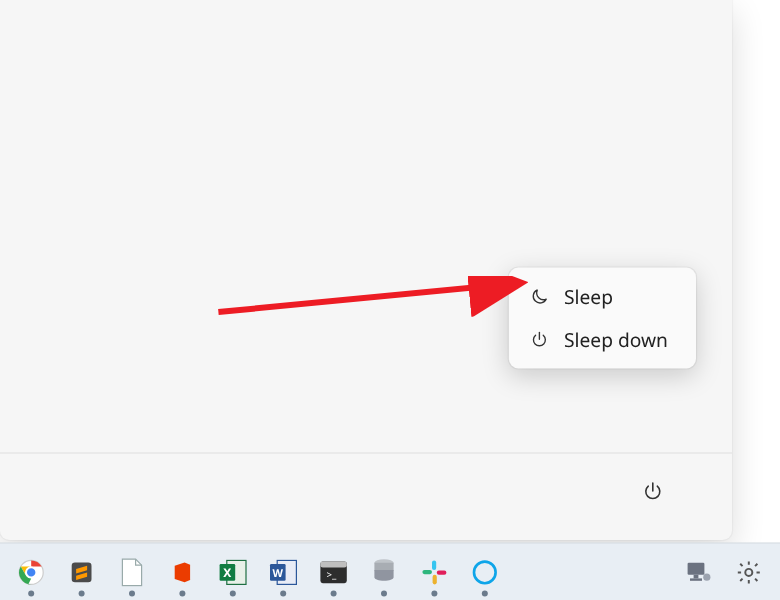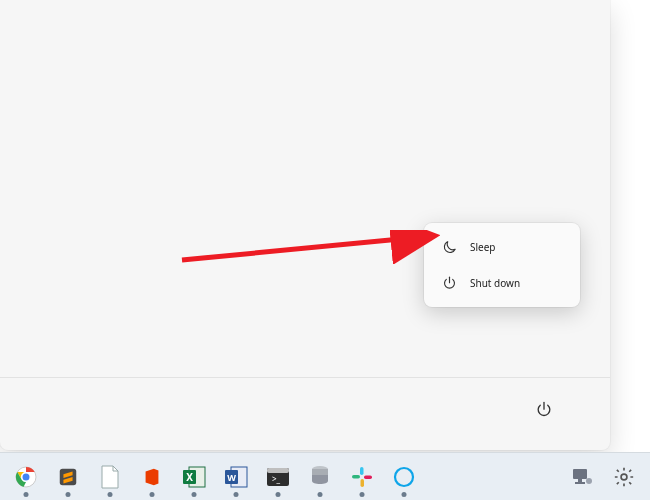--- a/index.html
+++ b/index.html
@@ -54,21 +54,21 @@
       box-shadow: 0 6px 22px rgba(0,0,0,0.18), 0 0 0 1px rgba(0,0,0,0.05);
       padding: 6px 4px;
     }
     .menu-item {
       display: flex;
       align-items: center;
       gap: 12px;
       height: 36px;
       padding: 0 12px;
       border-radius: 4px;
-      font-size: 10px;
+      font-size: 16px;
       color: #222;
       cursor: pointer;
     }
     .menu-item .icon { width: 18px; height: 18px; display:flex; align-items:center; justify-content:center; }
 
     .arrow {
       position: absolute;
       left: 180px;
       top: 230px;
       width: 260px;
@@ -128,21 +128,21 @@
       </span>
       <span>Sleep</span>
     </div>
     <div class="menu-item">
       <span class="icon">
         <svg width="17" height="17" viewBox="0 0 24 24" fill="none" stroke="#333" stroke-width="1.6" stroke-linecap="round">
           <path d="M12 3v8"></path>
           <path d="M7.5 6.2a7 7 0 1 0 9 0"></path>
         </svg>
       </span>
-      <span>Shut down</span>
+      <span>Sleep down</span>
     </div>
   </div>
 
   <svg class="arrow" viewBox="0 0 260 34">
     <defs>
       <marker id="ah" viewBox="0 0 12 12" refX="10" refY="6" markerWidth="10" markerHeight="10" orient="auto">
         <path d="M0,0 L12,6 L0,12 z" fill="#ed1c24"></path>
       </marker>
     </defs>
     <line x1="2" y1="30" x2="252" y2="6" stroke="#ed1c24" stroke-width="5" marker-end="url(#ah)"></line>

